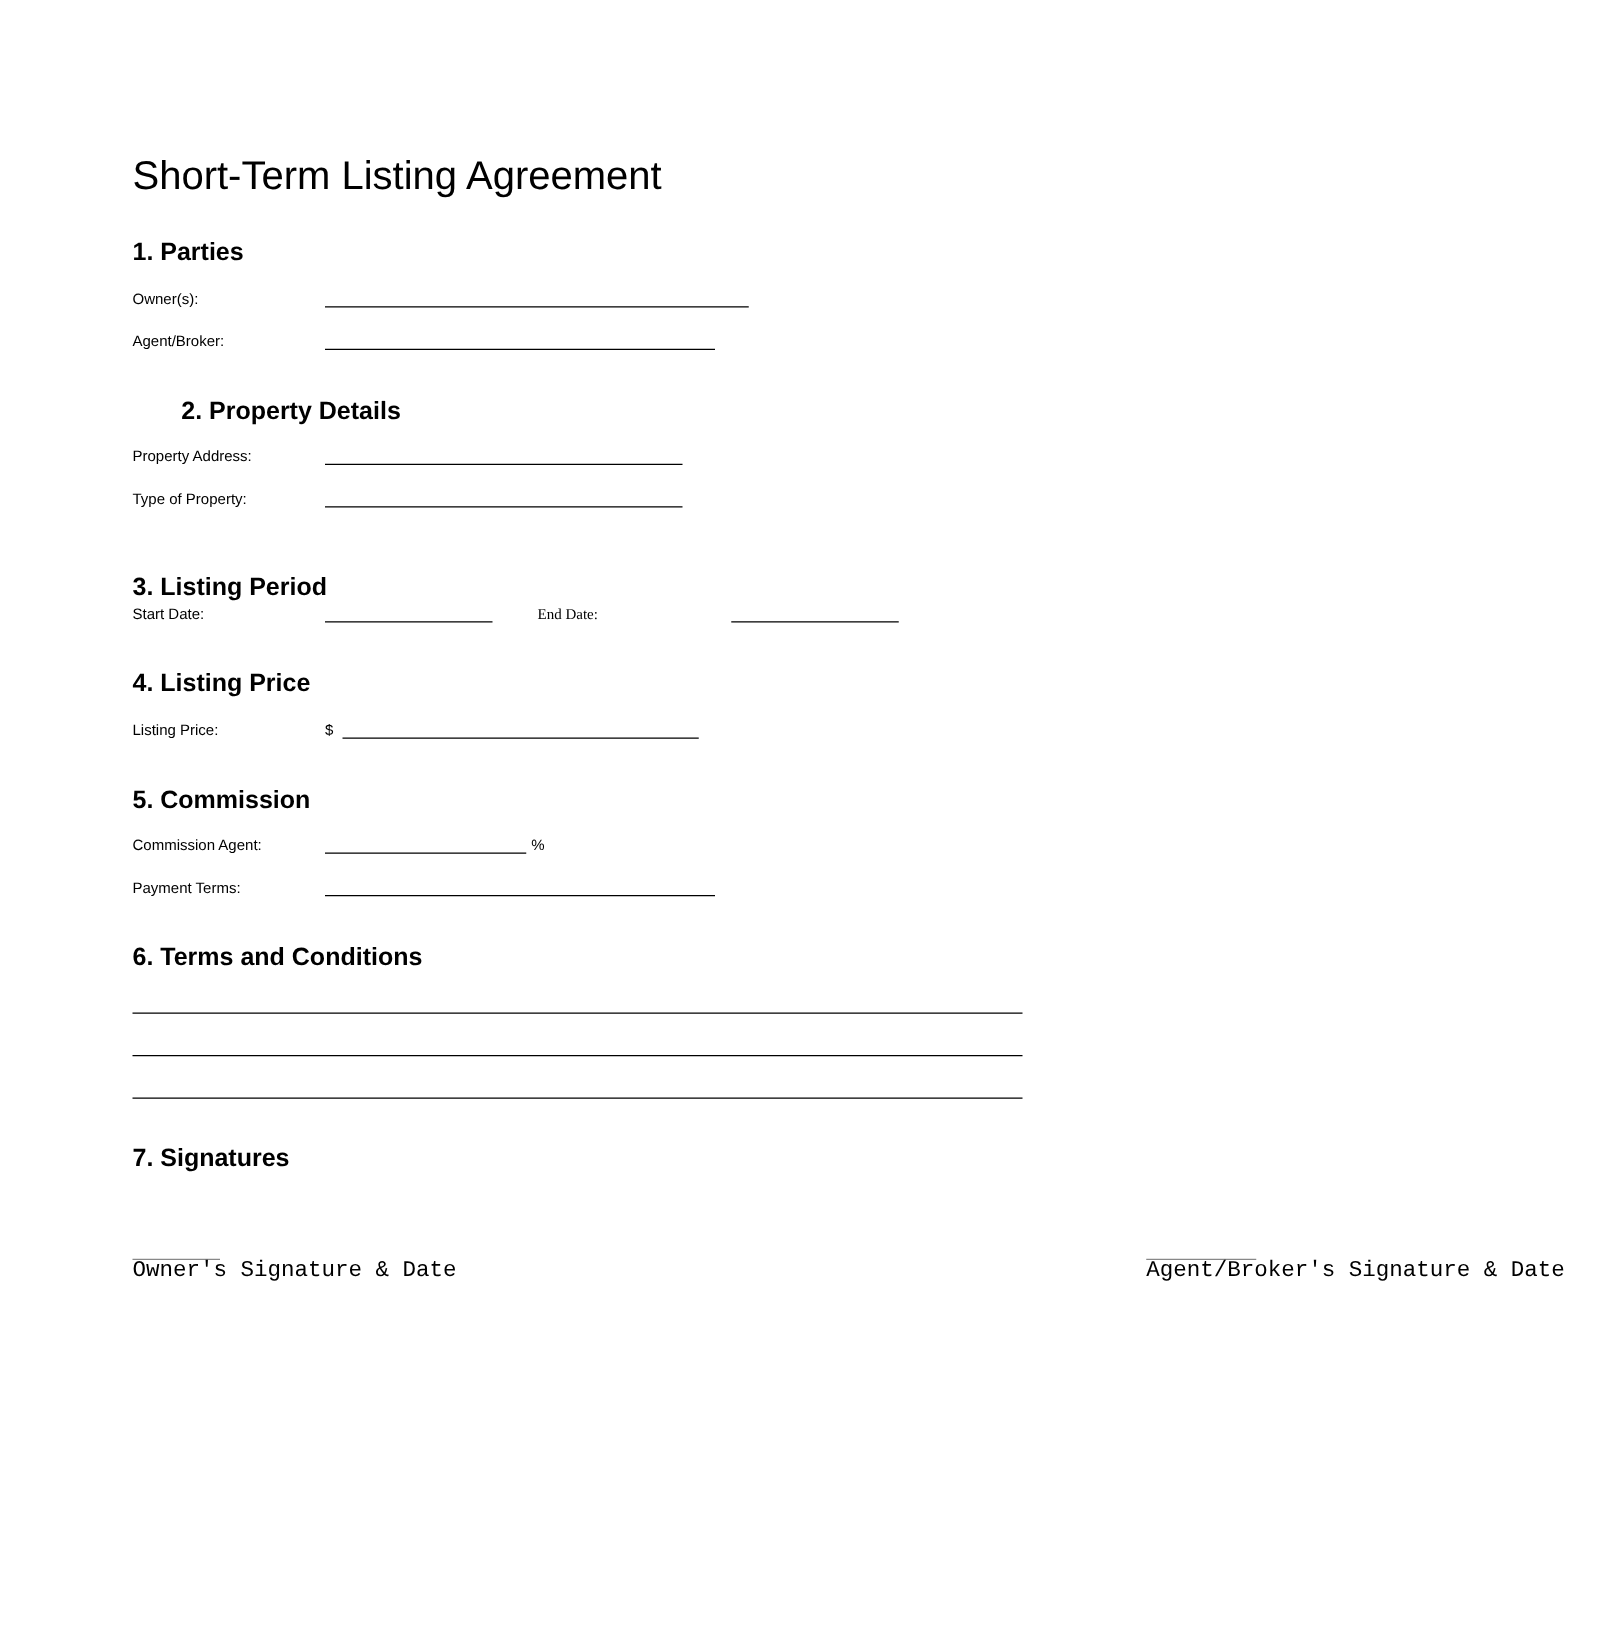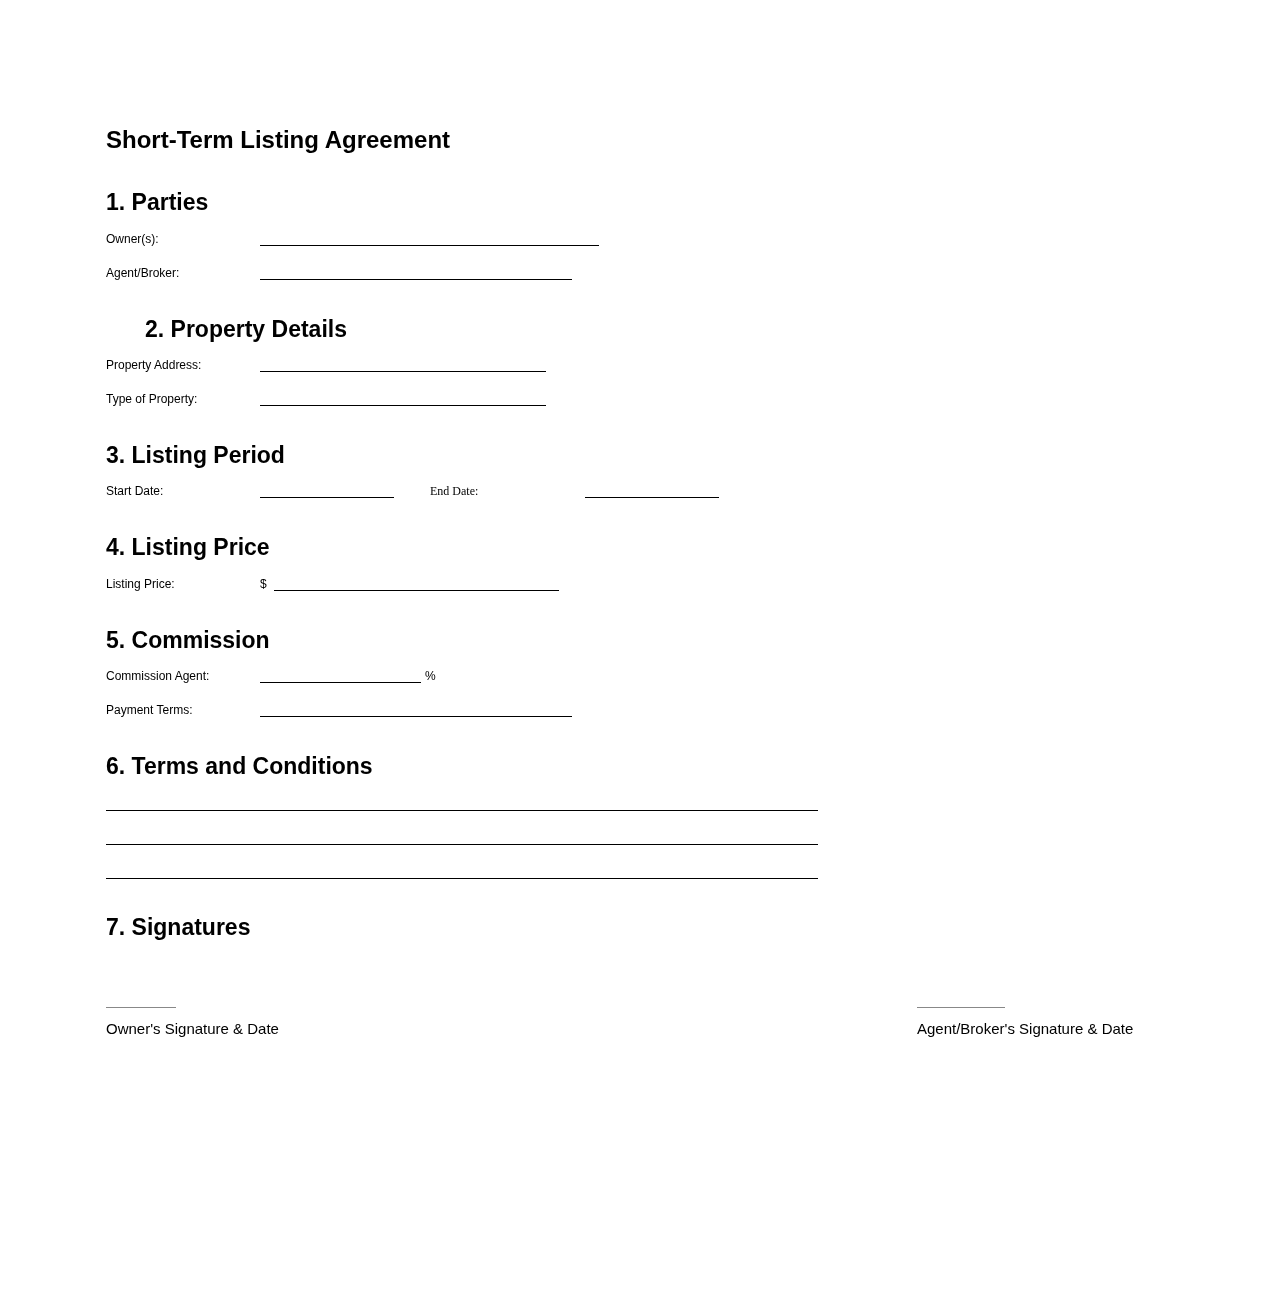--- a/index.html
+++ b/index.html
@@ -1,27 +1,27 @@
 <!DOCTYPE html>
 <html><head>
 <meta charset="utf-8">
 <style>
   html, body { margin: 0; padding: 0; background: #ffffff; }
   body { width: 1278px; height: 1300px; position: relative; font-family: "Liberation Sans", sans-serif; color: #000; }
   .page { position: absolute; left: 106px; top: 0; width: 1066px; }
-  h1 { position: absolute; left: 0; top: 121px; margin: 0; font-size: 24px; font-weight: bold; line-height: 38px; white-space: nowrap; }
-  h2 { position: absolute; left: 0; margin: 0; font-size: 23px; font-weight: bold; line-height: 28px; white-space: nowrap; }
+  h1 { position: absolute; left: 0; top: 121px; margin: 0; font-size: 32px; font-weight: normal; line-height: 38px; white-space: nowrap; }
+  h2 { position: absolute; left: 0; margin: 0; font-size: 20px; font-weight: bold; line-height: 28px; white-space: nowrap; }
   .row { position: absolute; left: 0; height: 20px; font-size: 12px; line-height: 20px; white-space: nowrap; }
   .lbl { position: absolute; left: 0; top: 0; }
   .blank { position: absolute; height: 0; border-bottom: 1px solid #000; top: 16px; }
   .sym { position: absolute; top: 0; }
   .tline { position: absolute; left: 0; width: 712px; height: 0; border-bottom: 1px solid #000; }
   .sig { position: absolute; }
   .sigline { height: 0; border-top: 1px solid #888; }
-  .siglabel { font-size: 15px; line-height: 18px; margin-top: 12px; white-space: nowrap; }
+  .siglabel { font-size: 18px; line-height: 18px; white-space: nowrap; font-family: Liberation Mono, monospace; }
 </style>
 </head>
 <body>
 
 <div class="page">
   <h1>Short-Term Listing Agreement</h1>
 
   <h2 style="top:188px;">1. Parties</h2>
   <div class="row" style="top:229px;">
     <span class="lbl">Owner(s):</span>
@@ -35,21 +35,21 @@
   <h2 style="top:315px;margin-left:39px;">2. Property Details</h2>
   <div class="row" style="top:355px;">
     <span class="lbl">Property Address:</span>
     <span class="blank" style="left:154px;width:286px;"></span>
   </div>
   <div class="row" style="top:389px;">
     <span class="lbl">Type of Property:</span>
     <span class="blank" style="left:154px;width:286px;"></span>
   </div>
 
-  <h2 style="top:441px;">3. Listing Period</h2>
+  <h2 style="top:456px;">3. Listing Period</h2>
   <div class="row" style="top:481px;width:620px;">
     <span class="lbl">Start Date:</span>
     <span class="blank" style="left:154px;width:134px;"></span>
     <span class="sym" style="left:324px;font-family:Liberation Serif, serif;">End Date:</span>
     <span class="blank" style="left:479px;width:134px;"></span>
   </div>
 
   <h2 style="top:533px;">4. Listing Price</h2>
   <div class="row" style="top:574px;width:460px;">
     <span class="lbl">Listing Price:</span>

